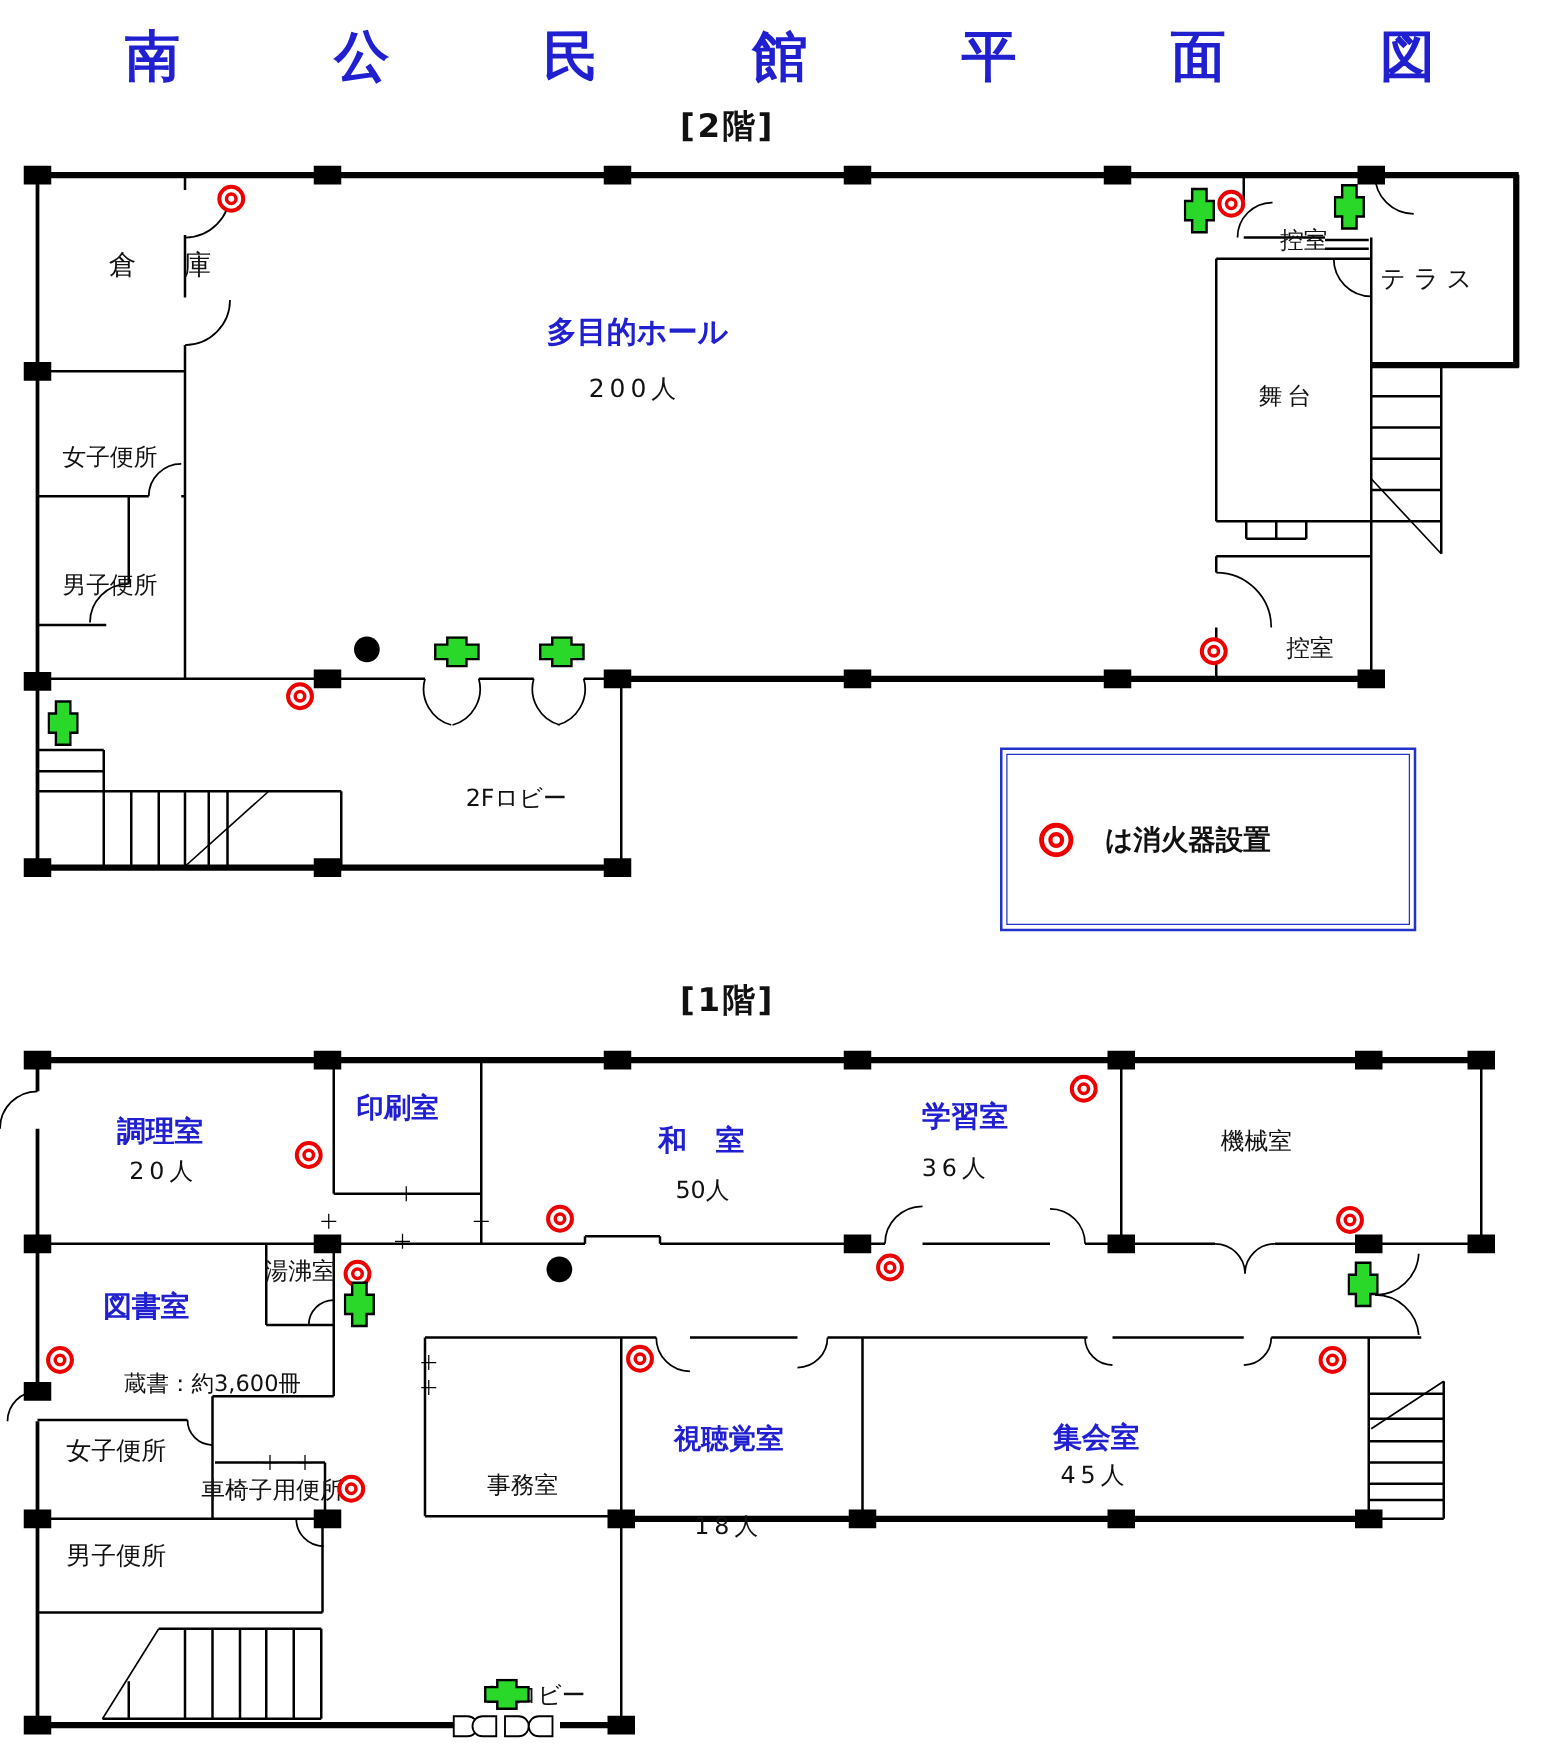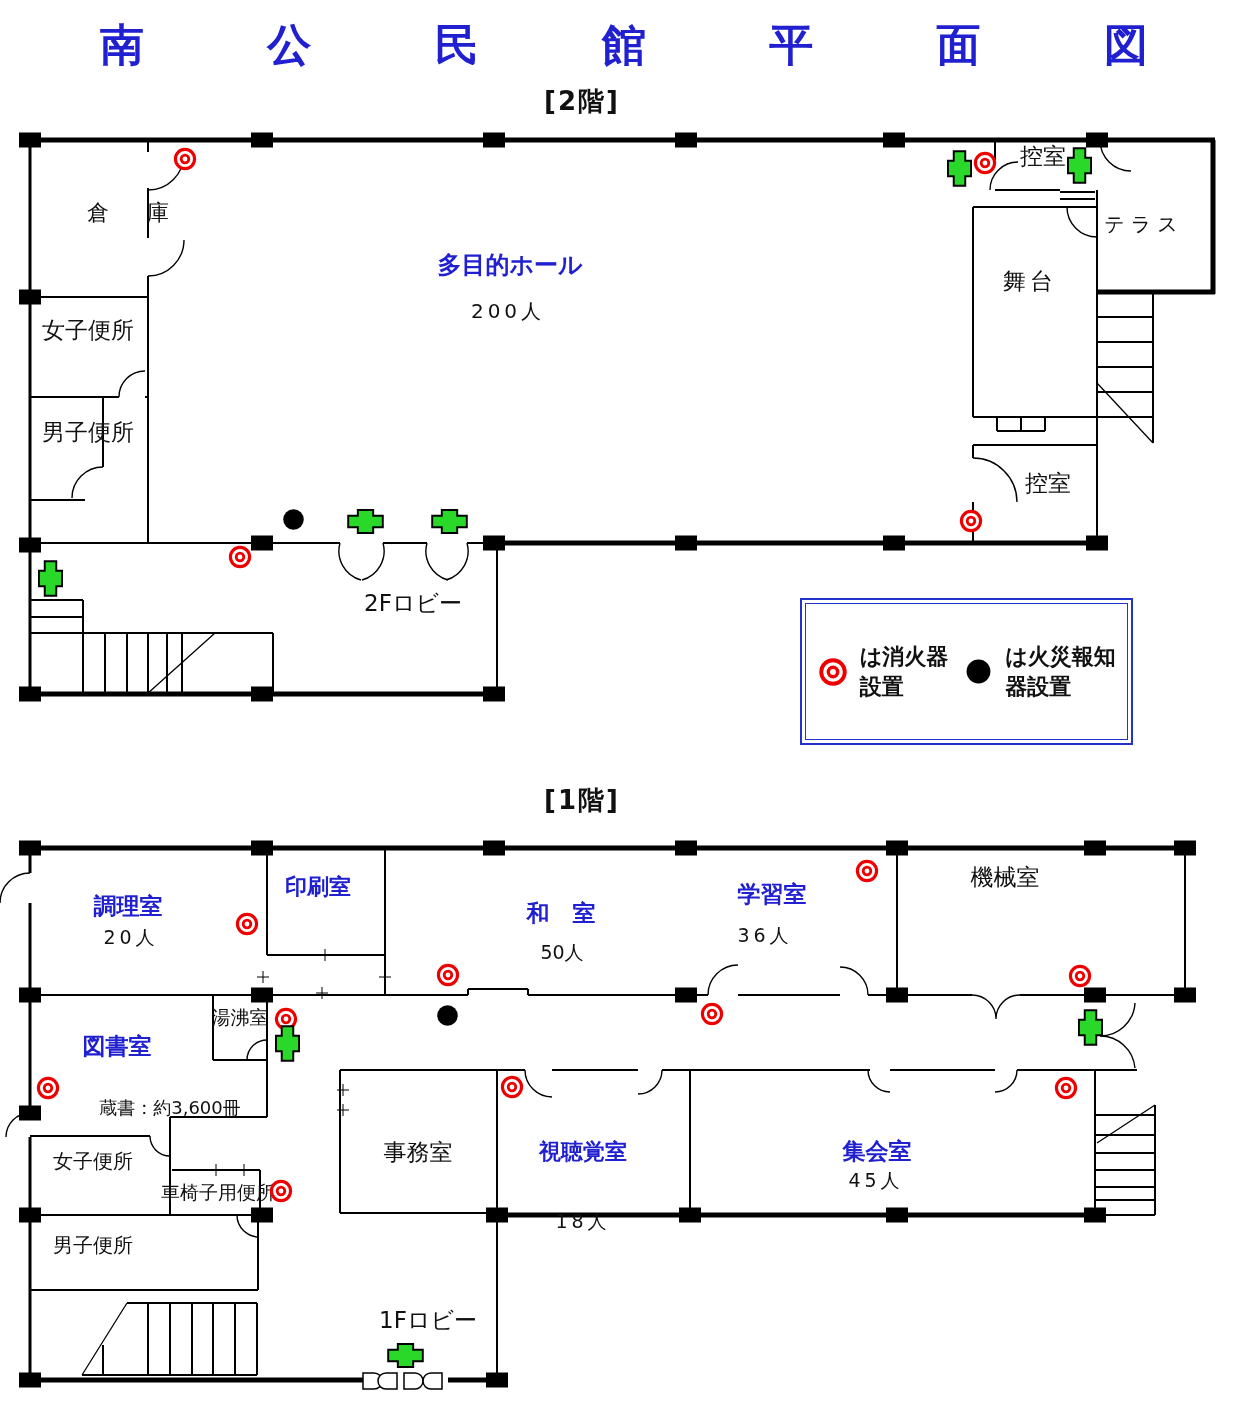--- a/index.html
+++ b/index.html
@@ -2,32 +2,32 @@
 <html><head>
 <meta charset="utf-8">
 <style>
   html,body{margin:0;padding:0;background:#fff;}
   #page{position:relative;width:1254px;height:1406px;background:#fff;overflow:hidden;
         font-family:"DejaVu Sans",sans-serif;}
   #plan-svg{position:absolute;left:0;top:0;z-index:1;}
   .lbl{position:absolute;transform:translate(-50%,-50%);white-space:nowrap;z-index:3;
        color:#111;line-height:1.15;}
   .blue{color:#2020d0;font-weight:bold;} .fs24{font-size:24px;} .fs23{font-size:23px;}
-  .fs22{font-size:22px;} .fs21{font-size:23px;} .fs20{font-size:20px;} .fs19{font-size:19px;}
+  .fs22{font-size:22px;} .fs21{font-size:19px;margin-top:37px;} .fs20{font-size:20px;} .fs19{font-size:19px;}
   .fs18{font-size:18px;} .fs15{font-size:19px;}
   .sp4{letter-spacing:4px;} .sp6{letter-spacing:6px;font-family:Liberation Serif, serif;} .sp8{letter-spacing:8px;margin-left:44px;}
   .title{position:absolute;left:100px;top:16px;font-size:44px;font-weight:bold;
          letter-spacing:54px;color:#2020d0;white-space:nowrap;z-index:3;}
   .heading{position:absolute;transform:translate(-50%,-50%);font-size:26px;font-weight:bold;
          color:#111;z-index:3;white-space:nowrap;letter-spacing:2px;}
   .sym{position:absolute;line-height:0;z-index:4;}
   .legend{position:absolute;left:800px;top:598px;width:333px;height:147px;
           border:2px solid #2233cc;background:#fff;z-index:5;box-sizing:border-box;}
   .legend-inner{position:absolute;left:3px;top:3px;right:3px;bottom:3px;
-          border:1px solid #2233cc;display:flex;flex-direction:row;justify-content:space-around;
+          border:1px solid #2233cc;display:flex;flex-direction:column;justify-content:space-around;
           padding:4px 0;}
   .legend-row{display:flex;align-items:center;}
   .legend-icon{width:78px;display:flex;justify-content:center;align-items:center;line-height:0;}
   .legend-label{font-size:22px;font-weight:bold;color:#111;}
 </style>
 </head>
 <body>
 
 <div id="page">
 
@@ -136,28 +136,20 @@
     <div class="legend-inner">
       <div class="legend-row">
         <span class="legend-icon">
             <svg width="32" height="32" viewBox="0 0 28 28">
               <circle cx="14" cy="14" r="10.3" fill="#fff" stroke="#ee0000" stroke-width="3.4"></circle>
               <circle cx="14" cy="14" r="4.1" fill="#fff" stroke="#ee0000" stroke-width="3"></circle>
             </svg>
           </span>
         <span class="legend-label">は消火器設置</span>
       </div>
-      <div class="legend-row">
-        <span class="legend-icon">
-            <svg width="29" height="29" viewBox="0 0 28 28">
-              <circle cx="14" cy="14" r="11.5" fill="#000"></circle>
-            </svg>
-          </span>
-        <span class="legend-label">は火災報知器設置</span>
-      </div>
     </div>
   </div>
 
 <div class="sym" style="left: 172px; top: 146px;"><svg width="26" height="26" viewBox="0 0 28 28">
         <circle cx="14" cy="14" r="10.3" fill="#fff" stroke="#ee0000" stroke-width="3.4"></circle>
         <circle cx="14" cy="14" r="4.1" fill="#fff" stroke="#ee0000" stroke-width="3"></circle>
       </svg></div>
     <div class="sym" style="left: 972px; top: 150px;"><svg width="26" height="26" viewBox="0 0 28 28">
         <circle cx="14" cy="14" r="10.3" fill="#fff" stroke="#ee0000" stroke-width="3.4"></circle>
         <circle cx="14" cy="14" r="4.1" fill="#fff" stroke="#ee0000" stroke-width="3"></circle>

